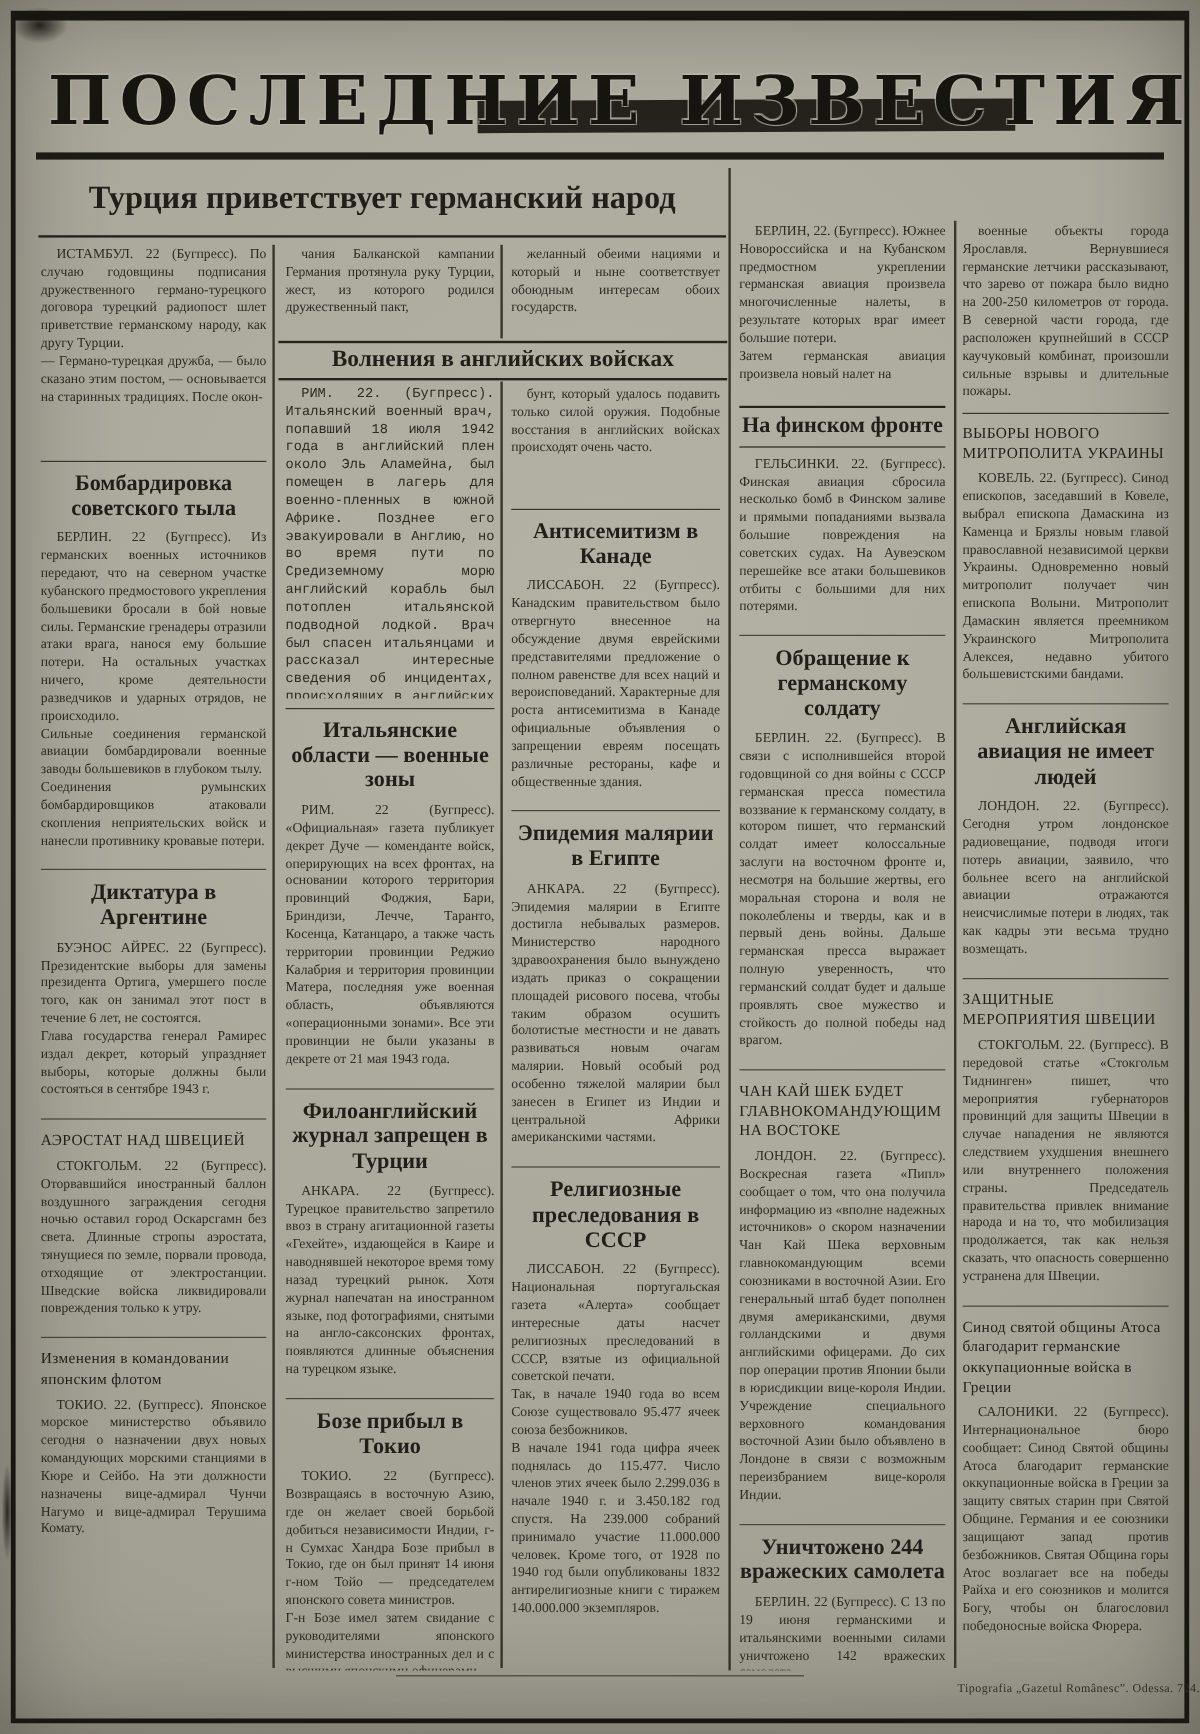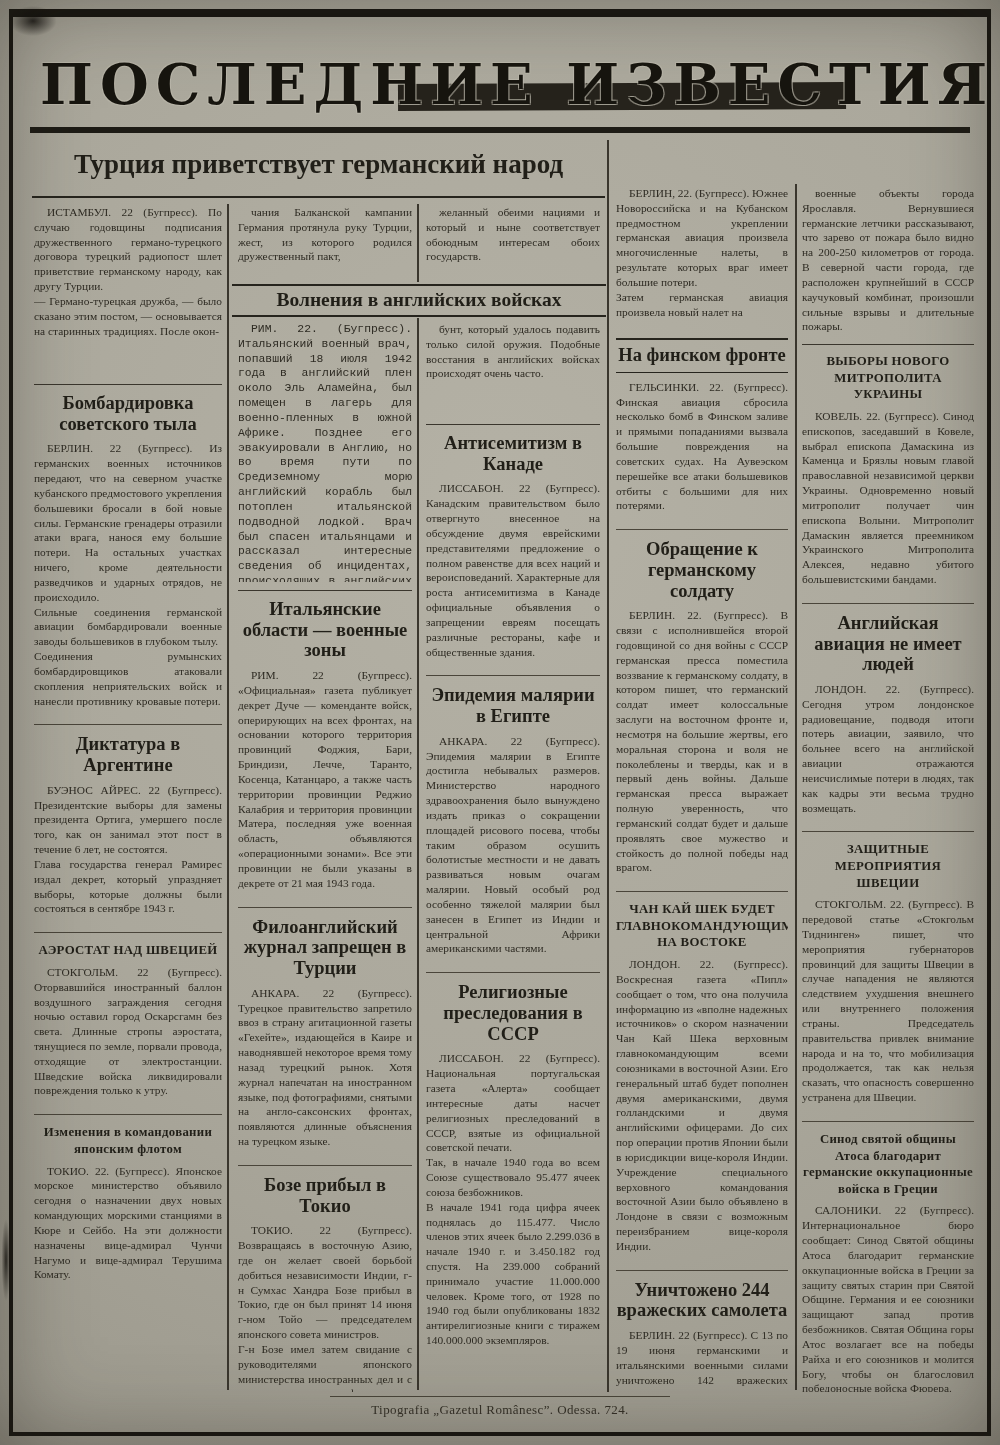--- a/index.html
+++ b/index.html
@@ -42,24 +42,24 @@
   .blk-yar-2{left:802px;top:186px;width:172px;height:152px;}
   .articles{position:absolute;overflow:hidden;}
   .blk-col1{left:34px;top:384px;width:188px;height:1008px;border-top:1.5px solid #3a362d;padding-top:8px;}
   .blk-col2{left:238px;top:590px;width:174px;height:802px;border-top:1.5px solid #3a362d;padding-top:8px;}
   .blk-col3{left:426px;top:424px;width:174px;height:968px;border-top:1.5px solid #3a362d;padding-top:8px;}
   .blk-col4{left:616px;top:338px;width:172px;height:1054px;}
   .blk-col5{left:802px;top:344px;width:172px;height:1048px;border-top:1.5px solid #3a362d;padding-top:8px;}
   .article{margin-bottom:16px;}
   .article + .article{border-top:1.2px solid #4a453a;padding-top:9px;margin-top:16px;}
   .h-serif{font-size:18.5px;line-height:1.12;font-weight:700;text-align:center;margin-bottom:7px;color:#211f18;}
-  .h-caps{font-size:12.8px;line-height:1.3;font-weight:700;text-align:center;margin-bottom:6px;letter-spacing:.3px;color:#211f18;}
+  .h-caps{font-size:12.8px;line-height:1.3;font-weight:400;text-align:left;margin-bottom:6px;letter-spacing:.3px;color:#211f18;}
   .h-box{border-top:2.5px solid #26241d;border-bottom:1.5px solid #26241d;padding:5px 0 6px;margin-bottom:7px;}
   .imprint-rule{left:330px;top:1396px;width:340px;height:1px;background:#4a453a;}
-  .imprint{position:absolute;left:0;right:0;top:1402px;text-align:center;font-size:13px;color:#343027;letter-spacing:.4px;}
+  .imprint{position:absolute;left:0;right:0;top:1402px;text-align:right;font-size:10px;color:#343027;letter-spacing:.4px;}
 </style>
 </head>
 <body>
 
 <div class="page">
   <div class="frame"></div>
   <div class="smudge smudge-tl"></div>
   <div class="smudge smudge-left"></div>
 
   <div class="censor-bar"></div>

